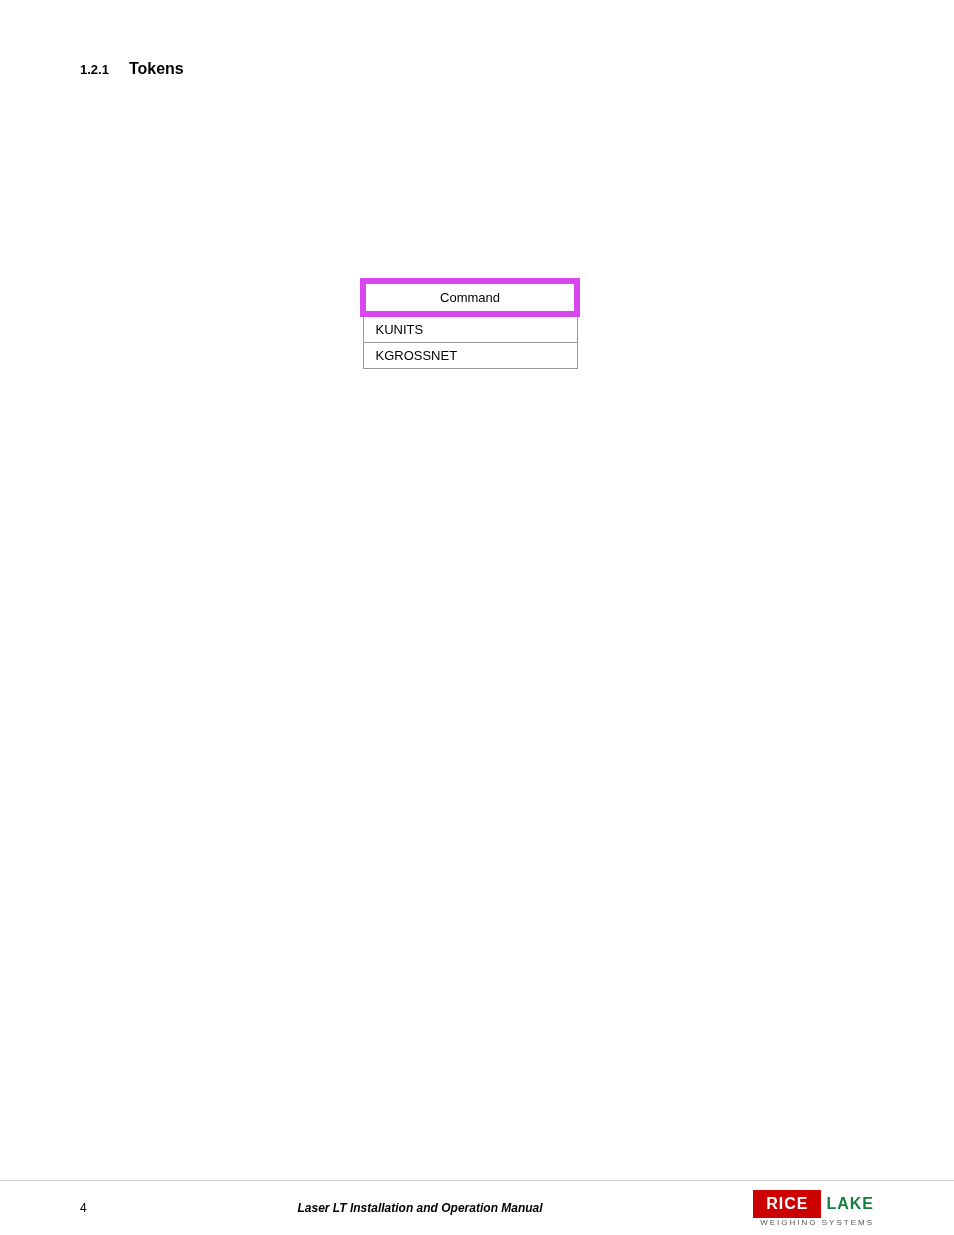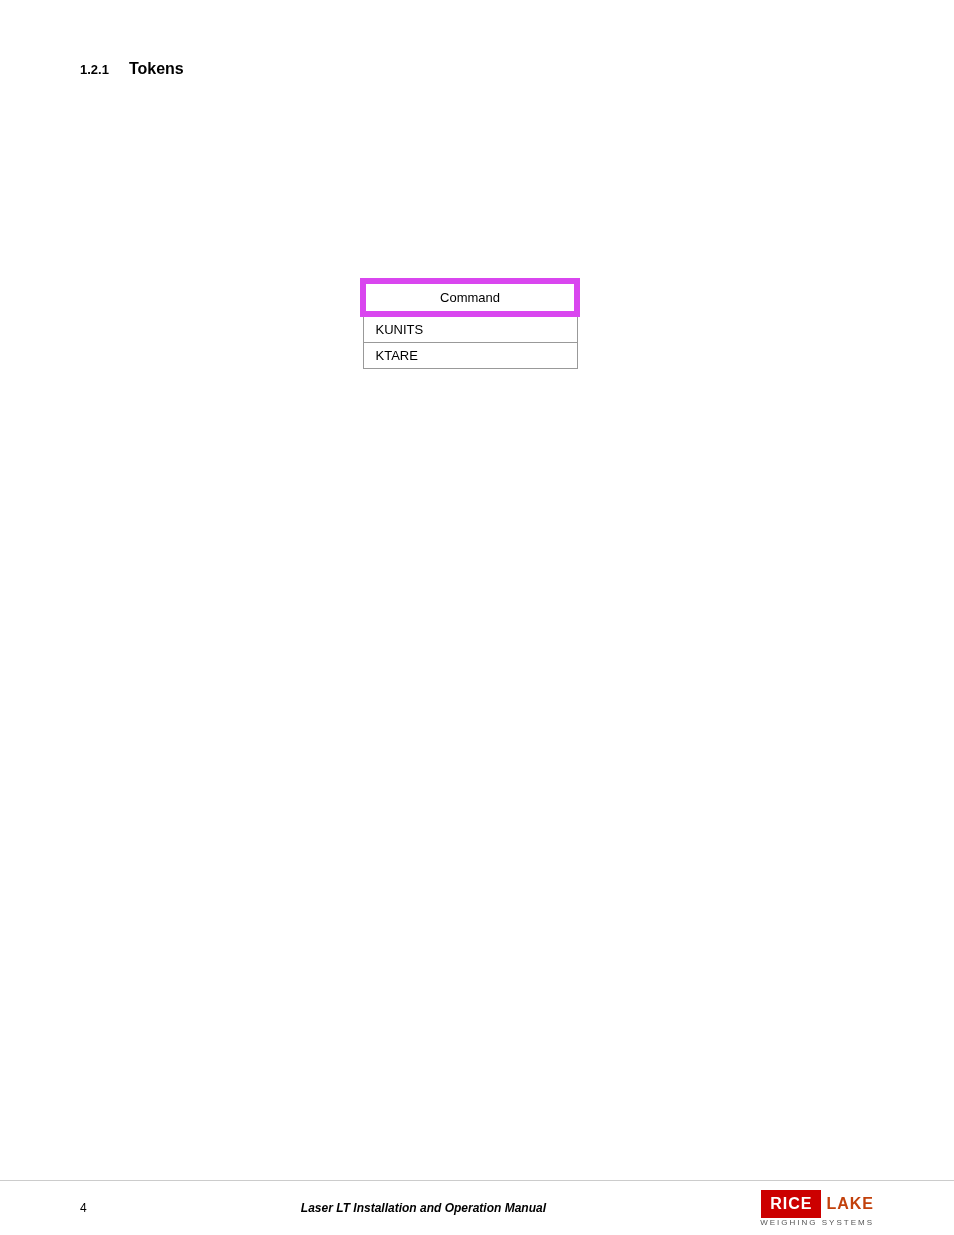--- a/index.html
+++ b/index.html
@@ -102,40 +102,40 @@
     }
 
     .logo-rice-lake {
       display: flex;
       align-items: center;
       gap: 2px;
     }
 
     .logo-box-red {
       background: #cc0000;
-      width: 60px;
+      width: 68px;
       height: 28px;
       display: flex;
       align-items: center;
       justify-content: center;
     }
 
     .logo-text-rice {
       font-size: 16px;
       font-weight: 900;
       color: #ffffff;
       font-family: Arial Black, Arial, sans-serif;
       letter-spacing: 1px;
       line-height: 1;
     }
 
     .logo-text-lake {
       font-size: 16px;
       font-weight: 900;
-      color: #c2410c;
+      color: #15803d;
       font-family: Arial Black, Arial, sans-serif;
       letter-spacing: 1px;
       margin-left: 3px;
       line-height: 1;
       text-align: right;
     }
 
     .logo-weighing {
       font-size: 8px;
       color: #555;
@@ -169,21 +169,21 @@
         <thead>
           <tr>
             <th>Command</th>
           </tr>
         </thead>
         <tbody>
           <tr>
             <td>KUNITS</td>
           </tr>
           <tr>
-            <td>KTARE</td>
+            <td>KGROSSNET</td>
           </tr>
         </tbody>
       </table>
     </div>
   </div>
 
 </div>
 
 <div class="page-footer">
   <span class="footer-page-num">4</span>

